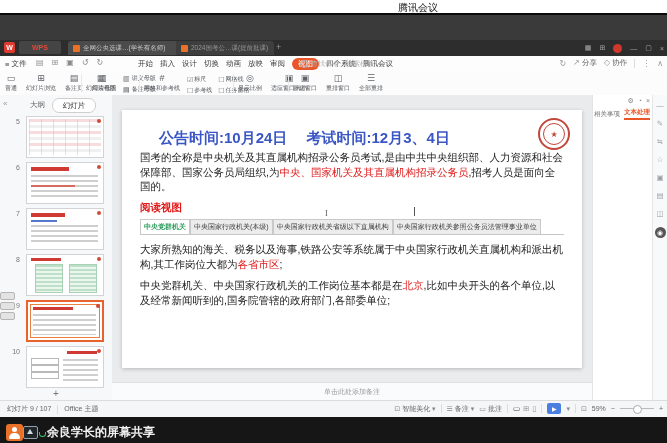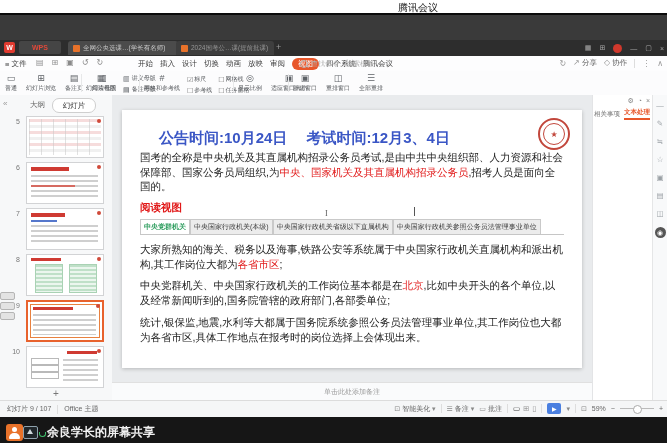--- a/index.html
+++ b/index.html
@@ -358,21 +358,20 @@
       <div class="s-body"><span>国考的全称是中央机关及其直属机构招录公务员考试,是由中共中央组织部、人力资源和社会保障部、国家公务员局组织,为</span><span class="hl">中央、国家机关及其直属机构招录公务员</span><span>,招考人员是面向全国的。</span></div>
       <div class="s-section">阅读视图</div>
       <div class="s-tabs">
         <span class="stab on">中央党群机关</span>
         <span class="stab">中央国家行政机关(本级)</span>
         <span class="stab">中央国家行政机关省级以下直属机构</span>
         <span class="stab">中央国家行政机关参照公务员法管理事业单位</span>
       </div>
       <div class="s-p"><span>大家所熟知的海关、税务以及海事,铁路公安等系统属于中央国家行政机关直属机构和派出机构,其工作岗位大都为</span><span class="hl">各省市区</span><span>;</span></div>
       <div class="s-p"><span>中央党群机关、中央国家行政机关的工作岗位基本都是在</span><span class="hl">北京</span><span>,比如中央开头的各个单位,以及经常新闻听到的,国务院管辖的政府部门,各部委单位;</span></div>
-      <div class="s-p">统计,银保监,地震,水利等大都属于国务院系统参照公务员法管理事业单位,其工作岗位也大都为各省市区,具体工作地点在报考时的岗位选择上会体现出来。</div>
       <div class="caret-line"></div>
       <span class="ibeam">I</span>
     </div>
   </div>
 
   <div class="abs notes">
     <span>单击此处添加备注</span>
   </div>
 
   <div class="abs rpanel"></div>

